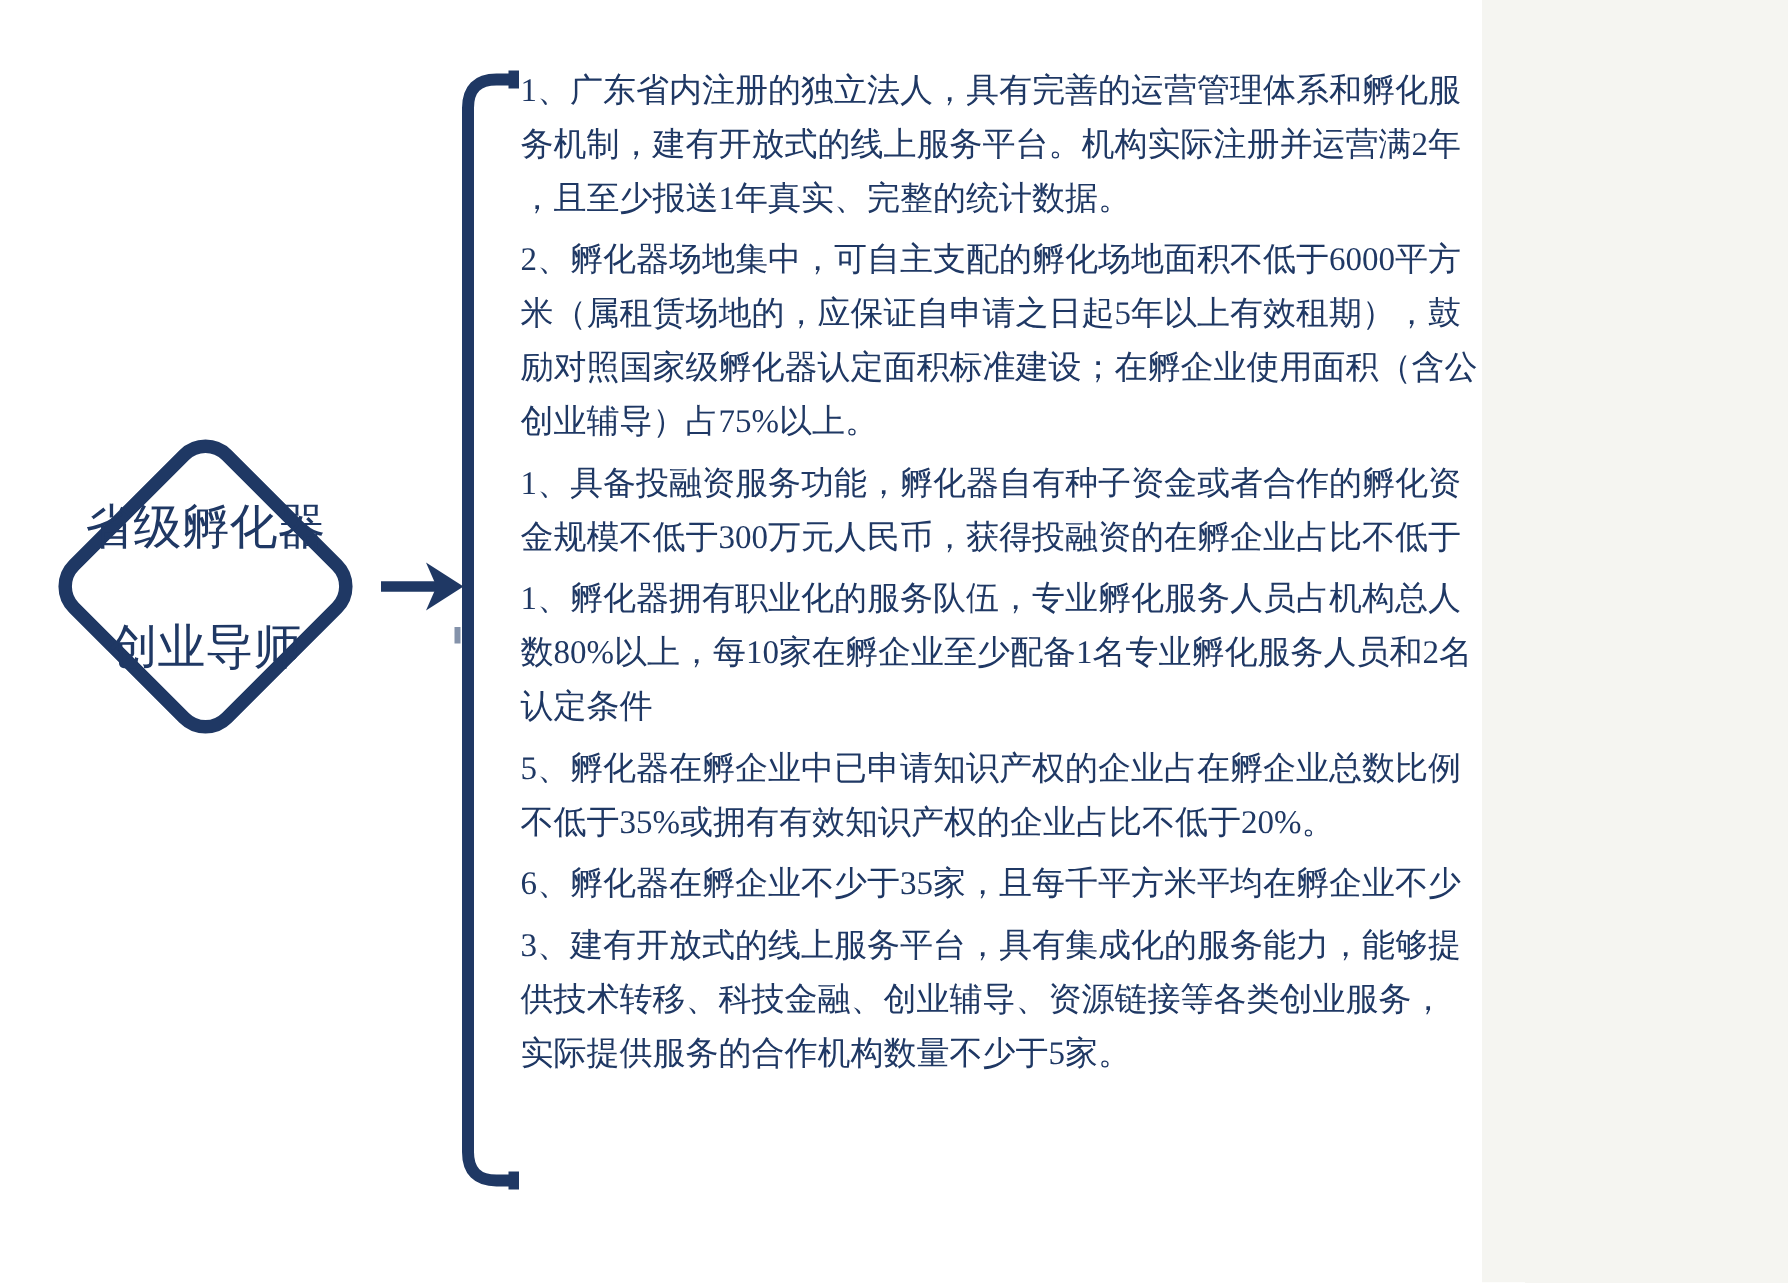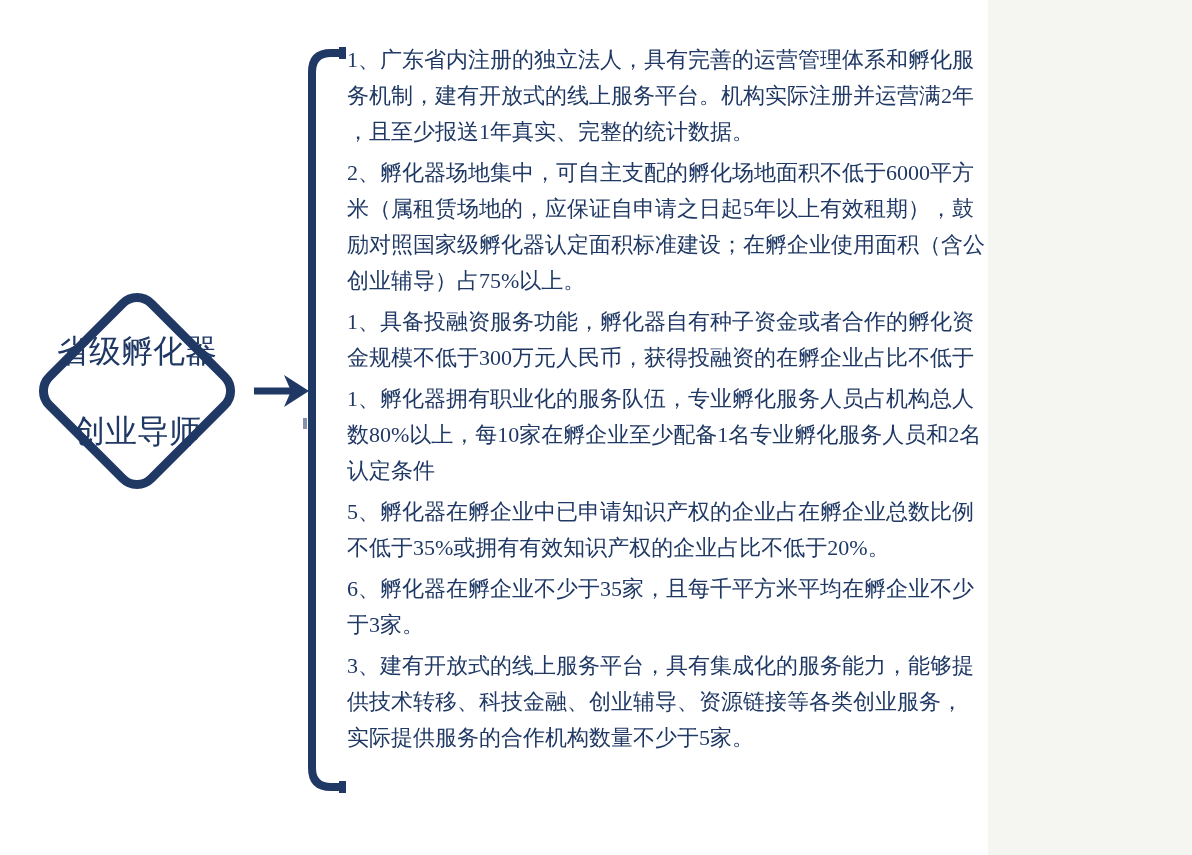--- a/index.html
+++ b/index.html
@@ -120,21 +120,20 @@
       <div class="condition-line">认定条件</div>
     </div>
 
     <div class="condition-item">
       <div class="condition-line">5、孵化器在孵企业中已申请知识产权的企业占在孵企业总数比例</div>
       <div class="condition-line">不低于35%或拥有有效知识产权的企业占比不低于20%。</div>
     </div>
 
     <div class="condition-item">
       <div class="condition-line">6、孵化器在孵企业不少于35家，且每千平方米平均在孵企业不少</div>
-      <div class="condition-line">于3家。</div>
     </div>
 
 
     <div class="condition-item">
       <div class="condition-line">3、建有开放式的线上服务平台，具有集成化的服务能力，能够提</div>
       <div class="condition-line">供技术转移、科技金融、创业辅导、资源链接等各类创业服务，</div>
       <div class="condition-line">实际提供服务的合作机构数量不少于5家。</div>
     </div>
 
   </div>

